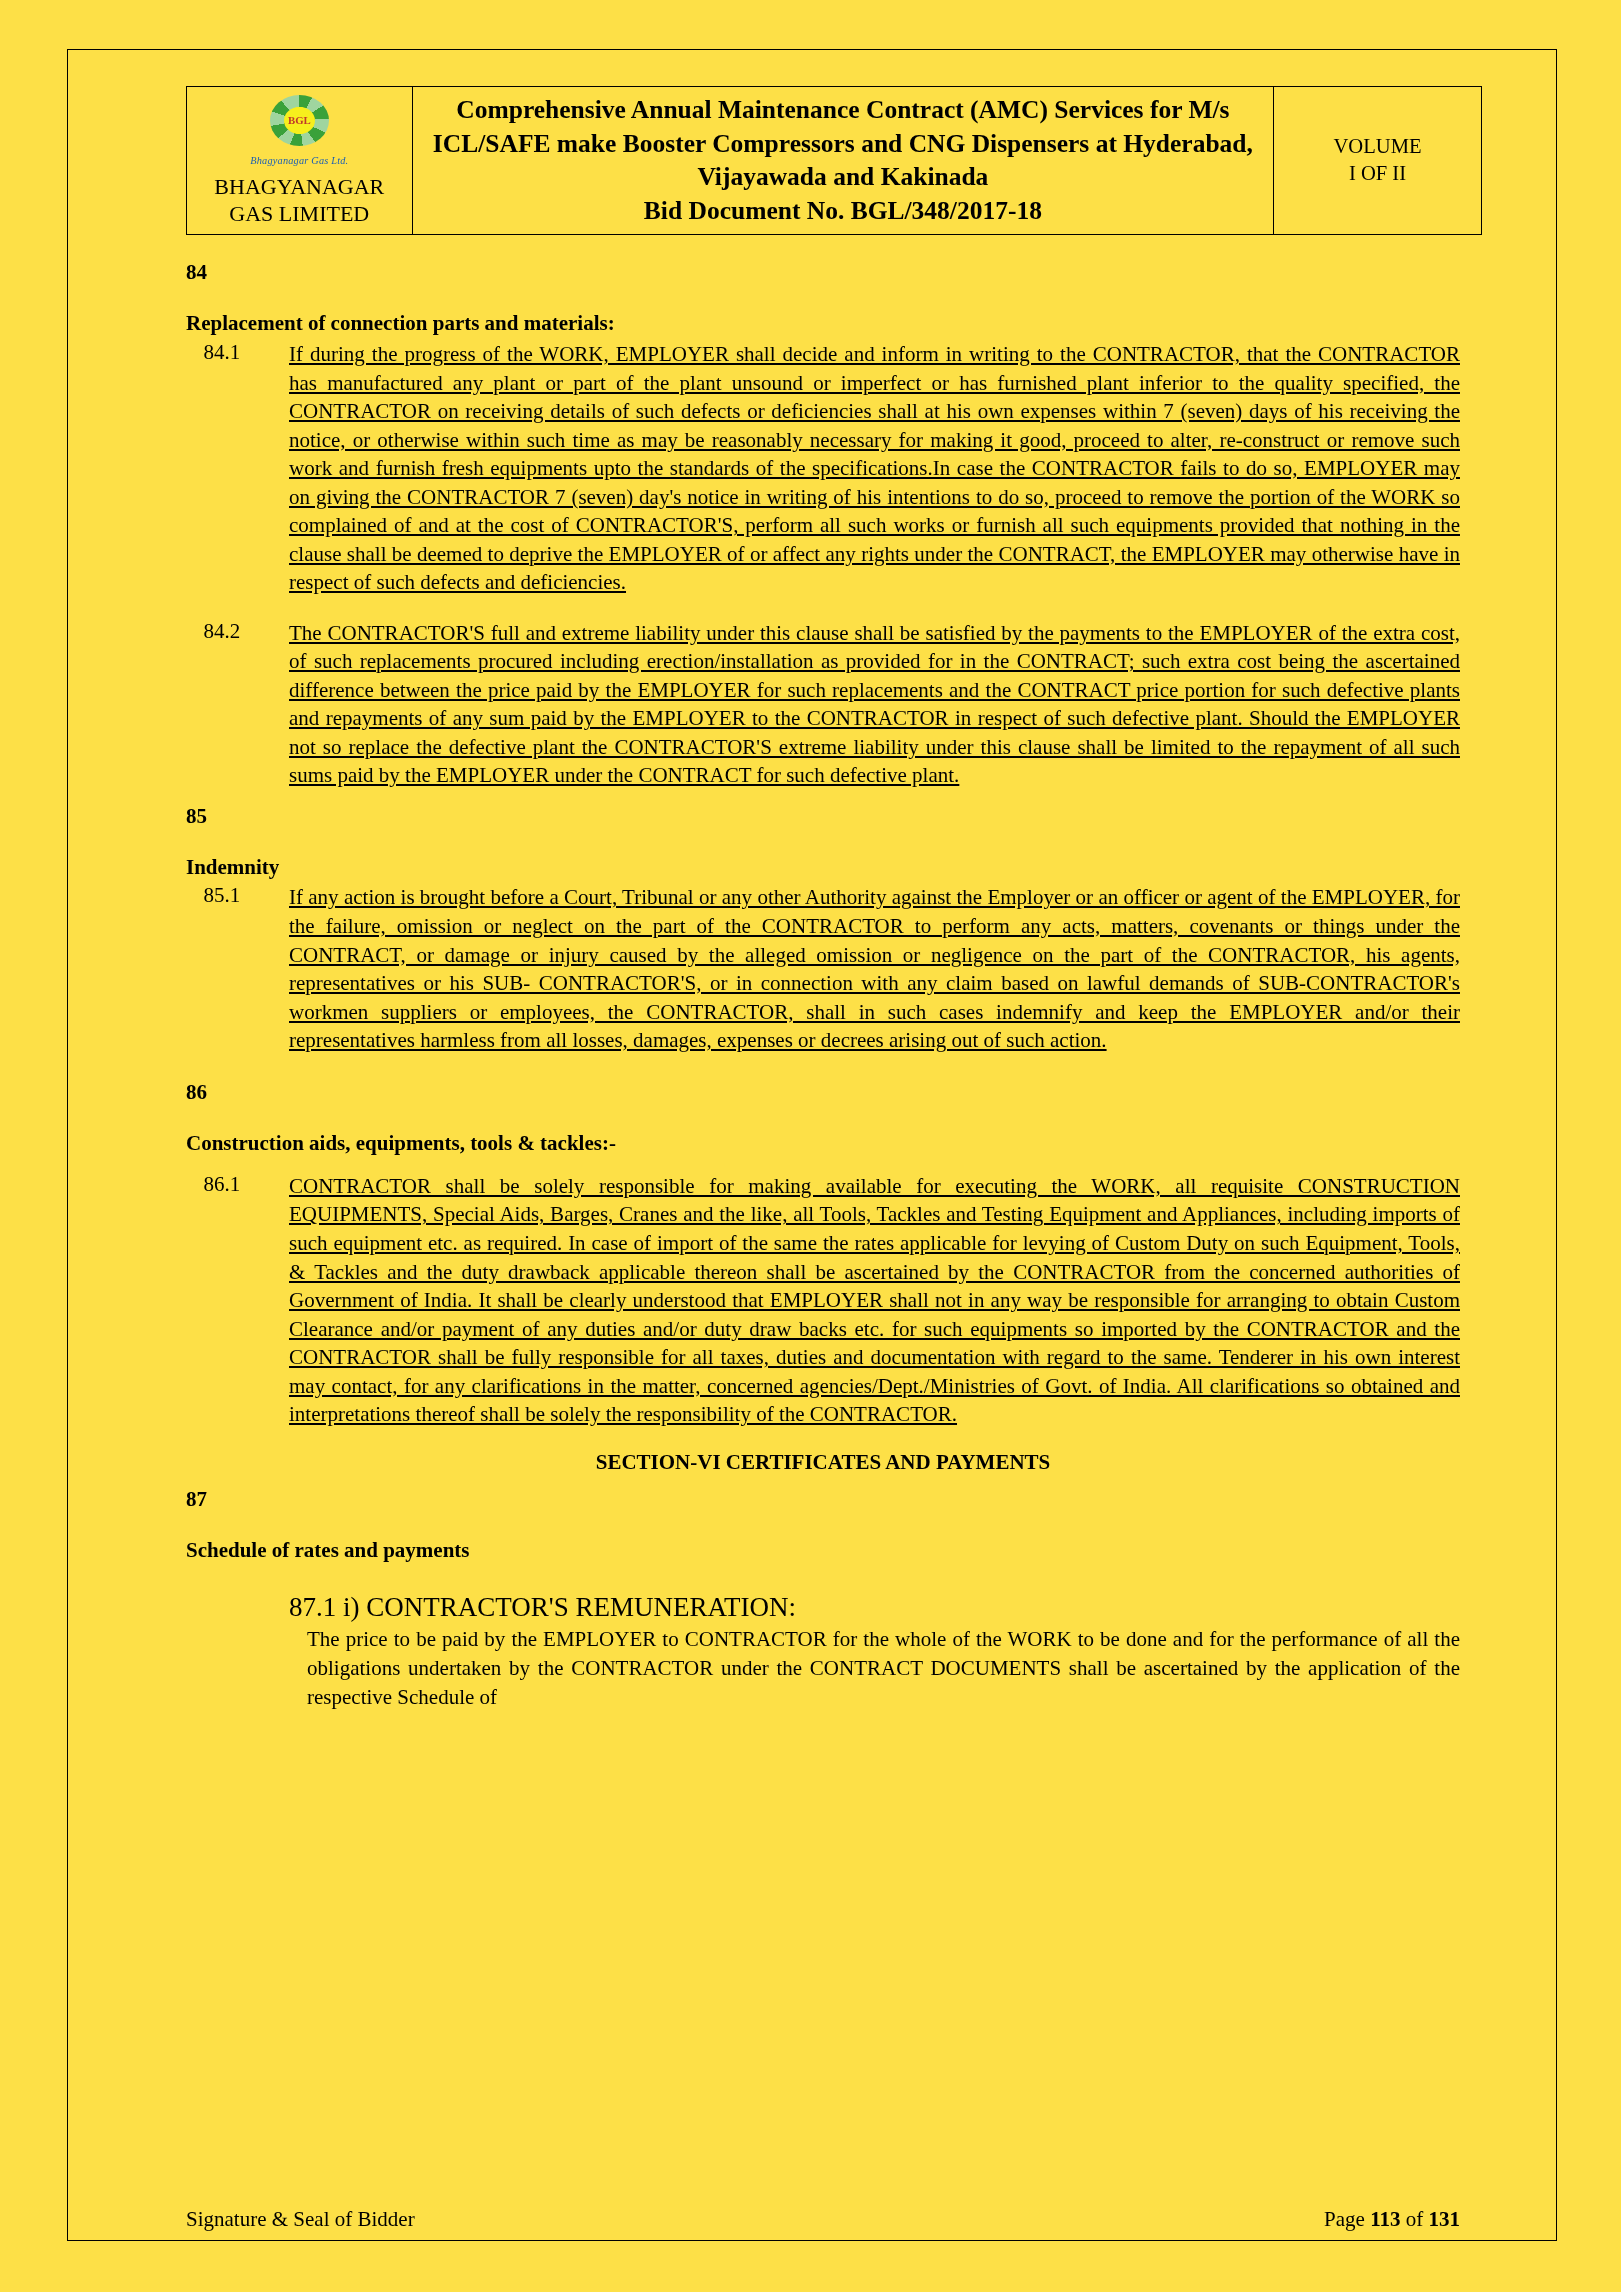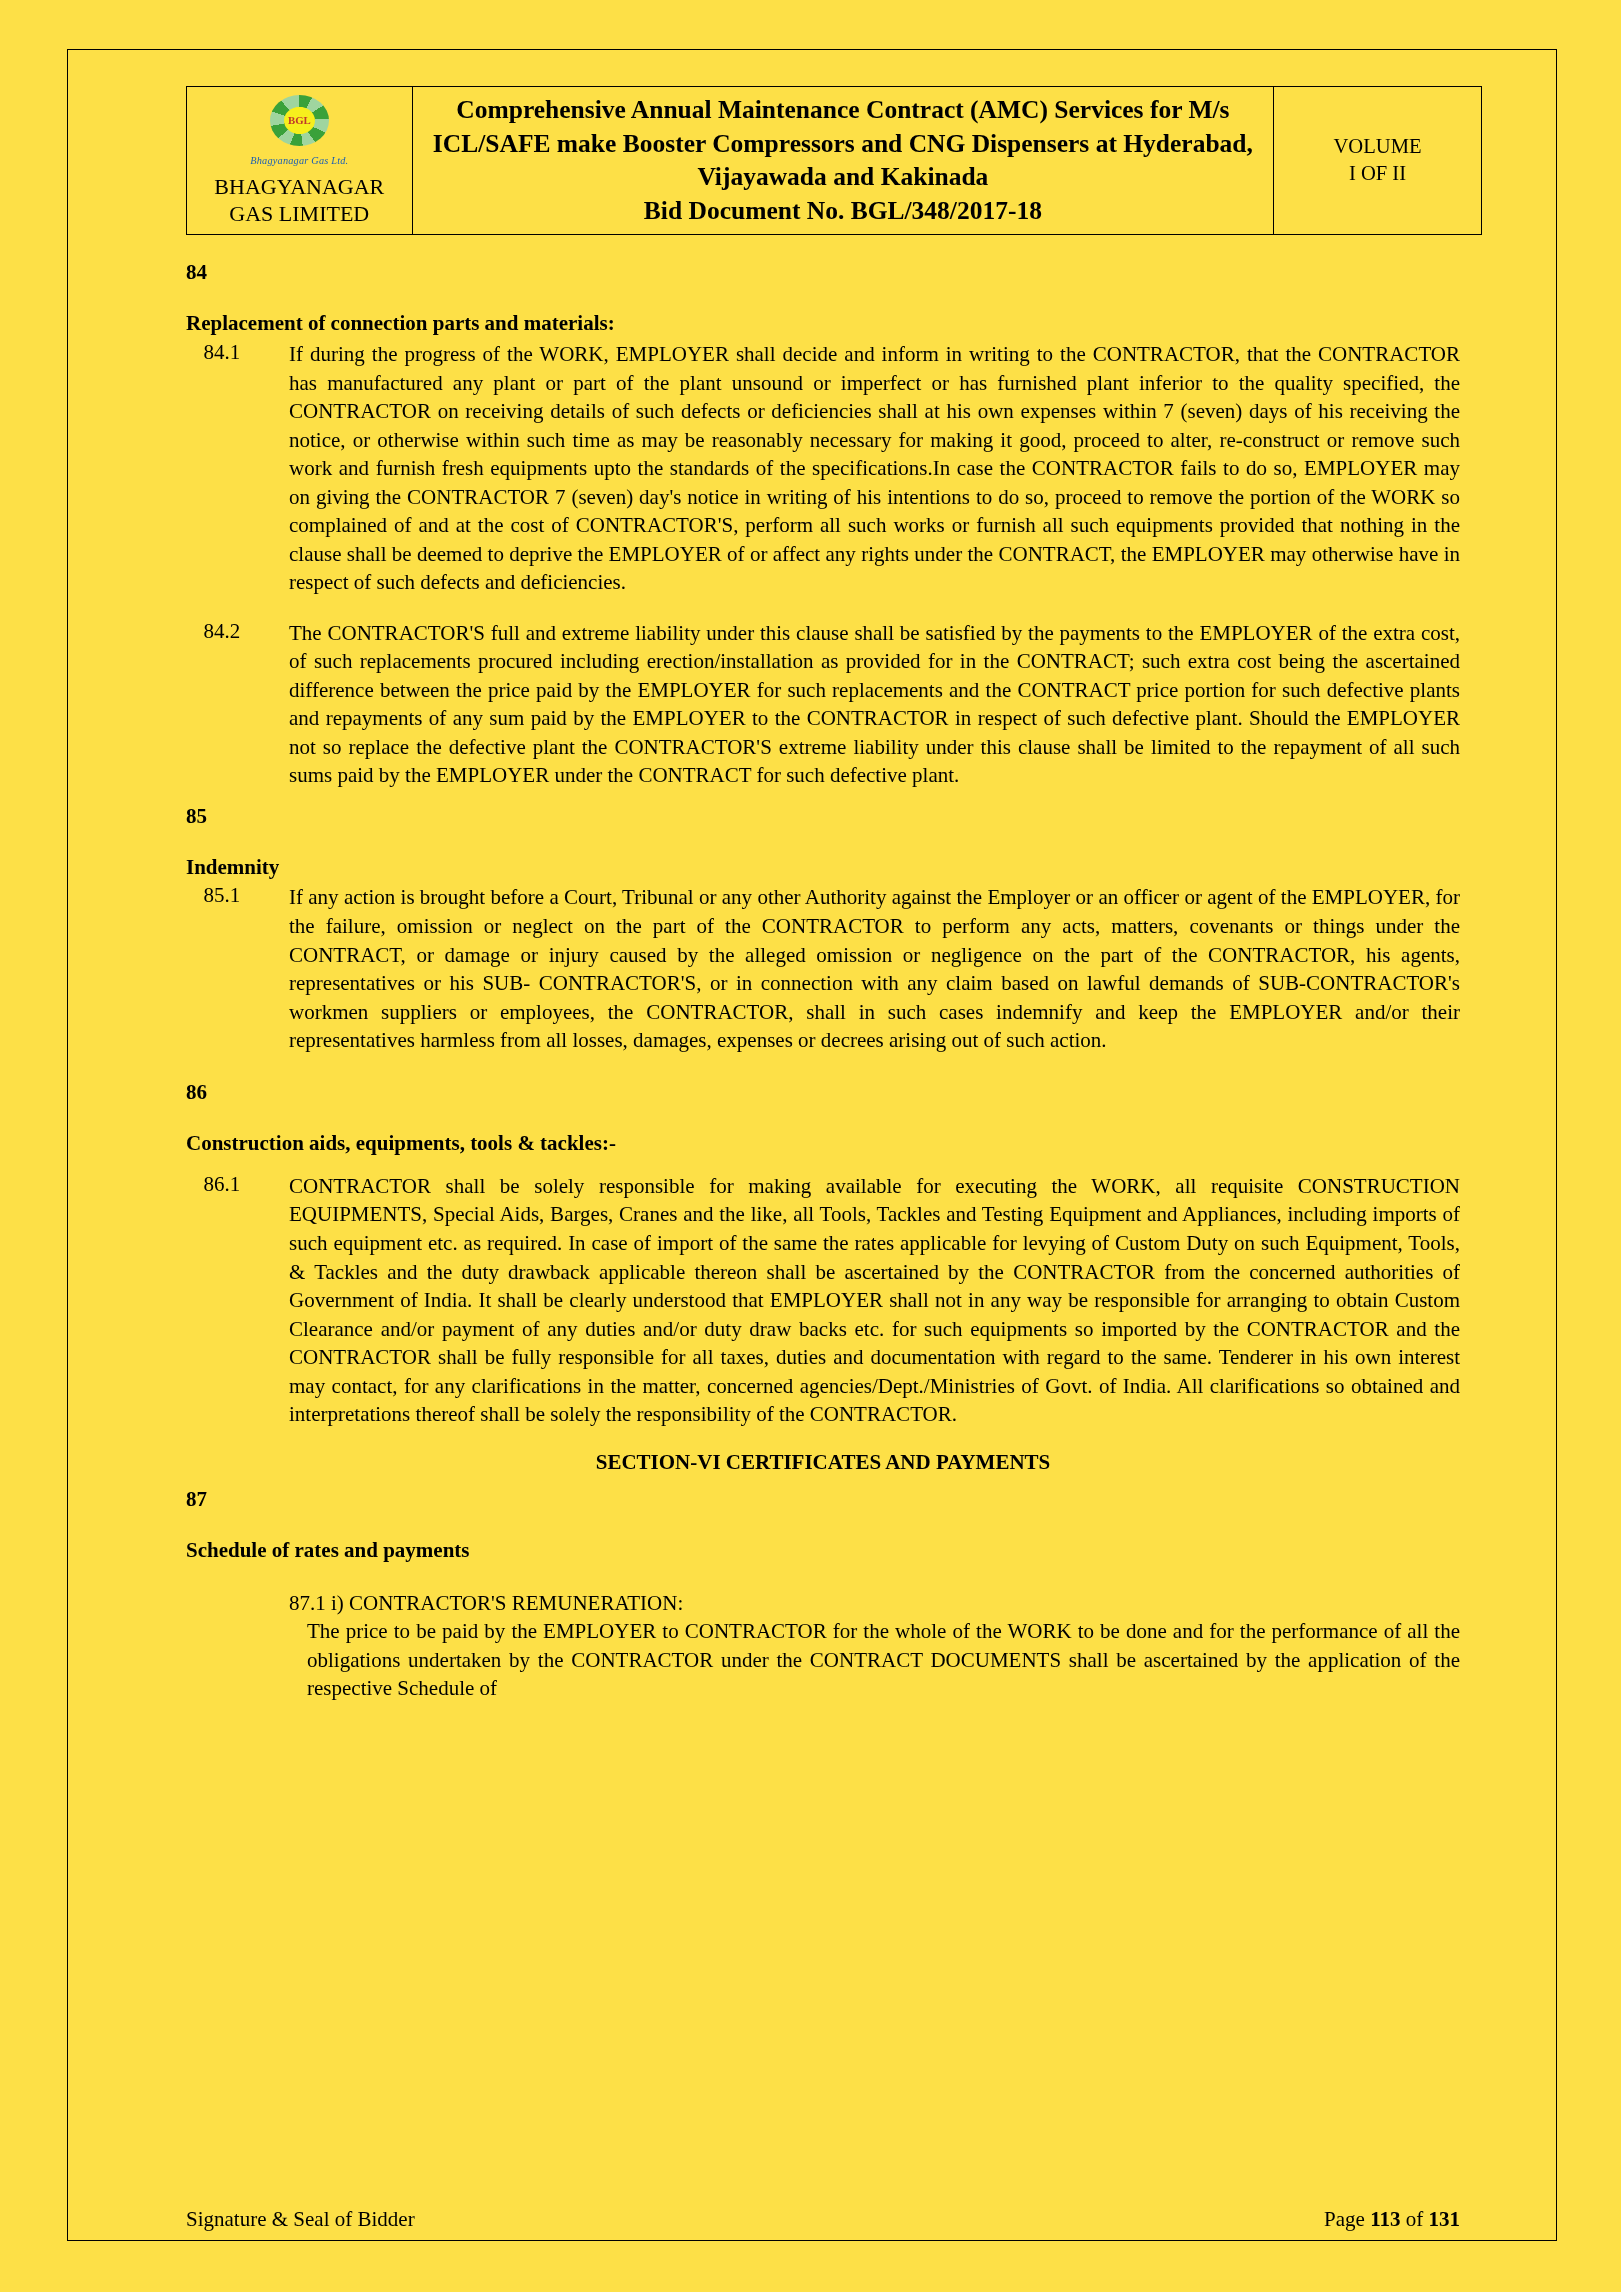--- a/index.html
+++ b/index.html
@@ -130,37 +130,38 @@
     flex: 0 0 103px;
     font-size: 21px;
     padding-left: 17.6px;
     box-sizing: border-box;
   }
   .sub .body {
     flex: 1;
     font-size: 21px;
     line-height: 1.36;
     text-align: justify;
+    text-decoration: underline;
   }
   .sub.tight { margin-top: 3.9px; }
   .center-head {
     text-align: center;
     font-weight: bold;
     font-size: 21px;
     margin-top: 21.6px;
   }
   .plain-indent {
     margin-left: 121px;
     font-size: 21px;
     line-height: 1.36;
     text-align: justify;
   }
   .sub-label {
     margin-left: 103px;
-    font-size: 21px;
+    font-size: 27px;
     line-height: 1.36;
   }
 
   
   .footer {
     position: absolute;
     left: 186px;
     bottom: 61px;
     width: 1274px;
     display: flex;

